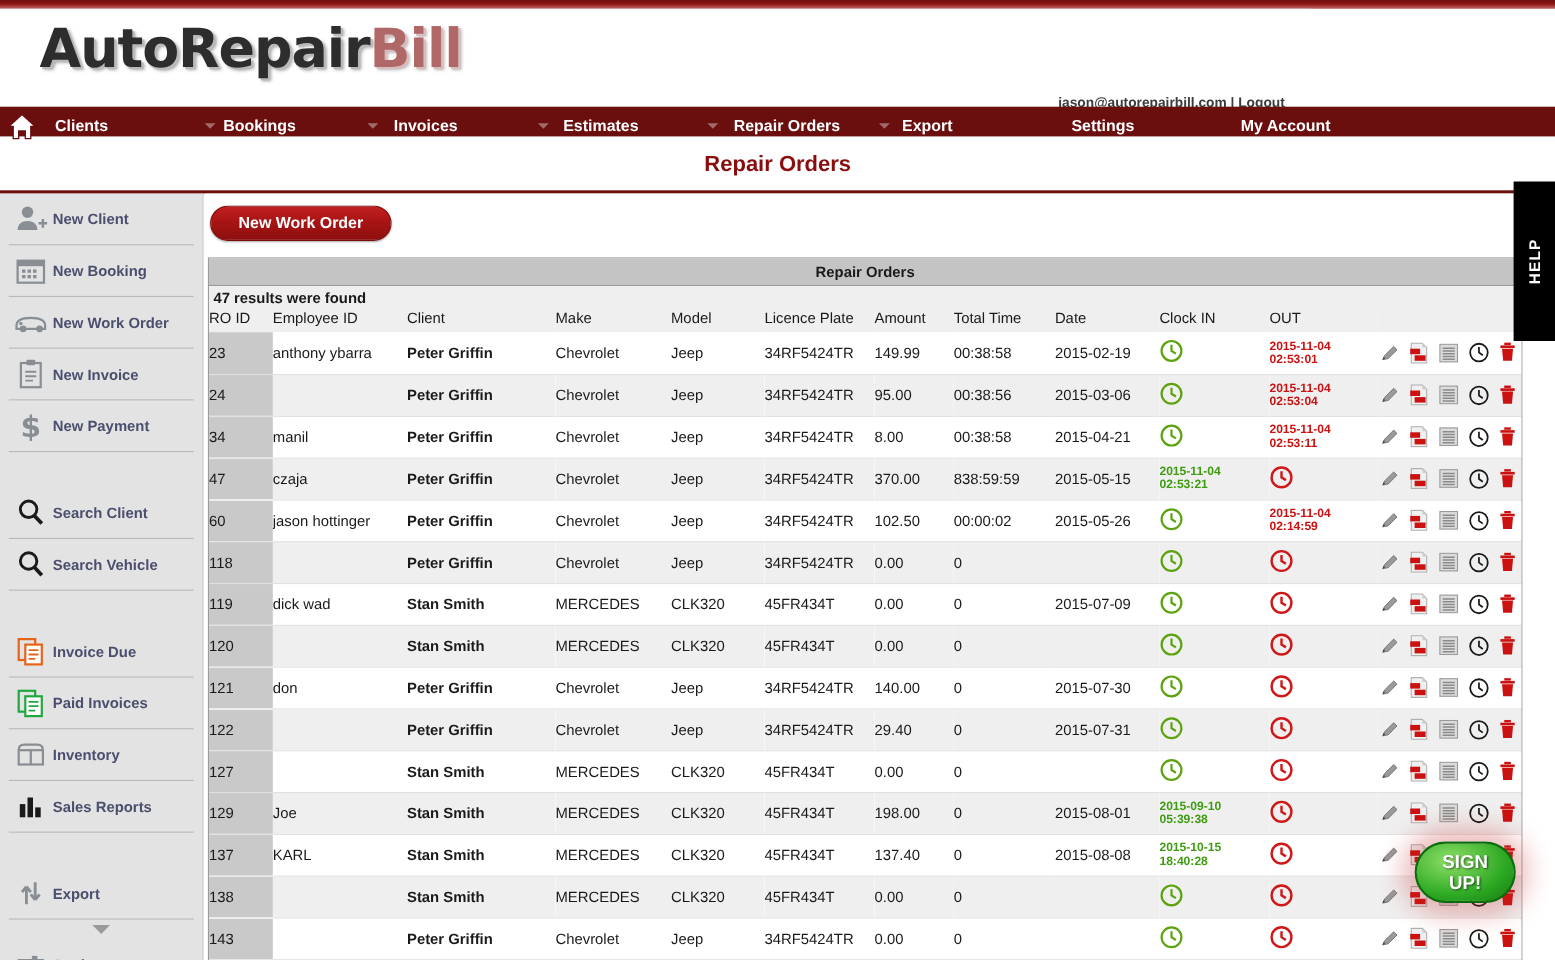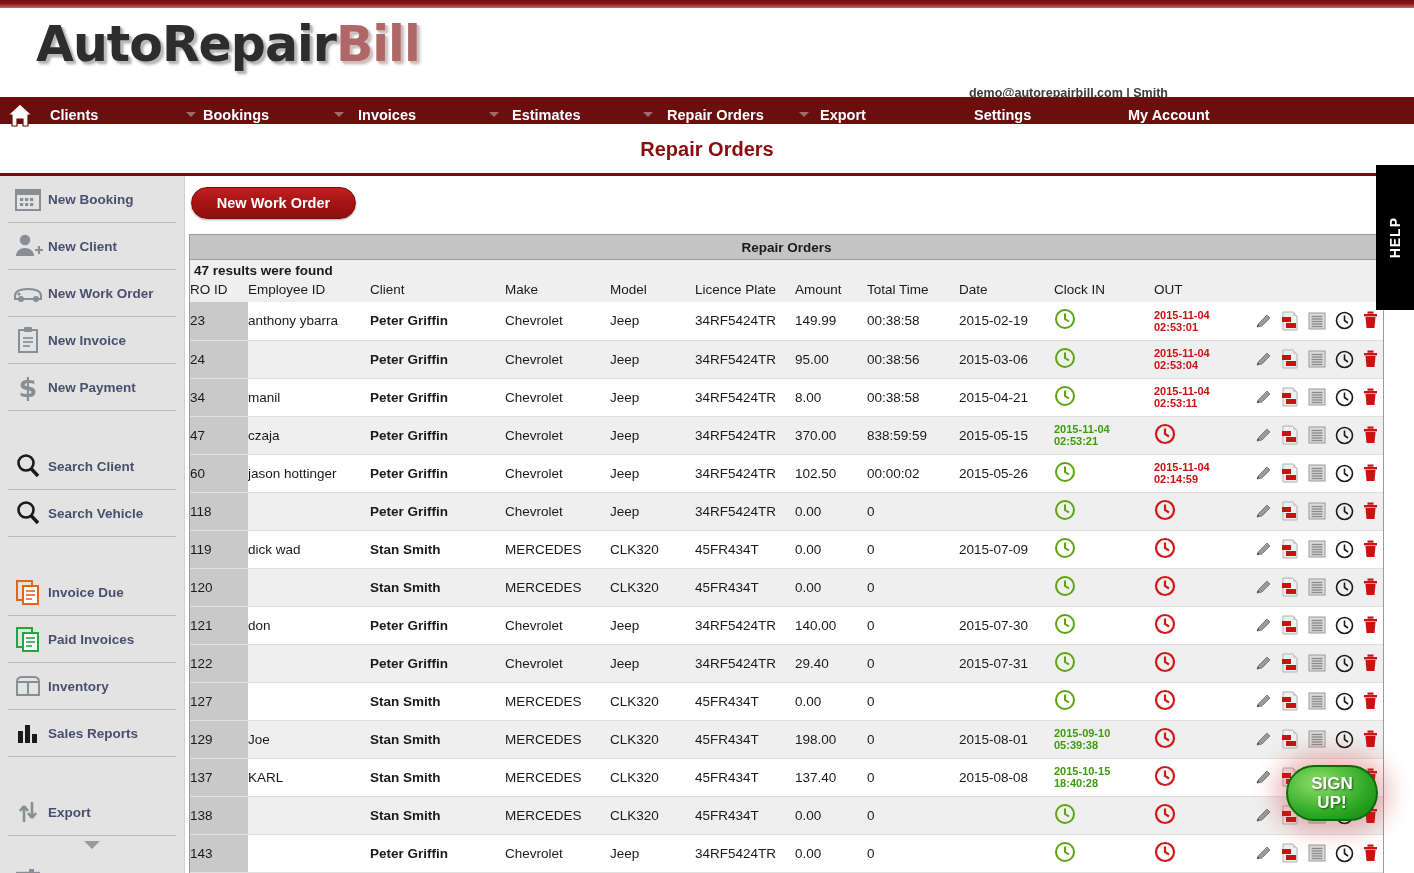--- a/index.html
+++ b/index.html
@@ -237,21 +237,21 @@
 </style>
 </head>
 <body>
 
 <div class="top-strip"></div>
 
 <div class="logo-band">
   <div class="logo">
     <span class="auto">AutoRepair</span><span class="bill">Bill</span>
   </div>
-  <div class="account-line">demo@autorepairbill.com | Smith</div>
+  <div class="account-line">jason@autorepairbill.com | Logout</div>
 </div>
 
 <div class="navbar">
   <span class="home-icon">
     <svg width="28" height="28" viewBox="0 0 28 28">
       <path d="M14 3 L26 14 L22 14 L22 25 L17 25 L17 18 L11 18 L11 25 L6 25 L6 14 L2 14 Z" fill="#ffffff" stroke="#6b0e0e" stroke-width="1.2"></path>
     </svg>
   </span>
   <div id="nav-items">
       <div class="nav-item" style="left: 50px;">
@@ -286,46 +286,46 @@
     </div>
 </div>
 
 <div class="title-band">
   <div class="page-title">Repair Orders</div>
 </div>
 <div class="title-rule"></div>
 
 <div class="sidebar">
   <div id="sidebar-items">
+      <div class="side-item">
+        <span class="side-icon">
+          <svg width="30" height="26" viewBox="0 0 30 26">
+            <circle cx="12" cy="7" r="5.2" fill="#888e93"></circle>
+            <path d="M3 23c0-5 4-8 9-8s9 3 9 8z" fill="#888e93"></path>
+            <path d="M22 17h8M26 13v8" stroke="#888e93" stroke-width="2.2" fill="none"></path>
+          </svg>
+        </span>
+        <span class="side-label">New Client</span>
+      </div>
       <div class="side-item">
         <span class="side-icon">
           <svg width="28" height="26" viewBox="0 0 28 26">
             <rect x="2" y="4" width="24" height="20" fill="none" stroke="#888e93" stroke-width="2"></rect>
             <rect x="2" y="4" width="24" height="5" fill="#888e93"></rect>
             <g fill="#888e93">
               <rect x="6" y="12" width="3.2" height="3"></rect>
               <rect x="11" y="12" width="3.2" height="3"></rect>
               <rect x="16" y="12" width="3.2" height="3"></rect>
               <rect x="6" y="17" width="3.2" height="3"></rect>
               <rect x="11" y="17" width="3.2" height="3"></rect>
               <rect x="16" y="17" width="3.2" height="3"></rect>
             </g>
           </svg>
         </span>
         <span class="side-label">New Booking</span>
-      </div>
-      <div class="side-item">
-        <span class="side-icon">
-          <svg width="30" height="26" viewBox="0 0 30 26">
-            <circle cx="12" cy="7" r="5.2" fill="#888e93"></circle>
-            <path d="M3 23c0-5 4-8 9-8s9 3 9 8z" fill="#888e93"></path>
-            <path d="M22 17h8M26 13v8" stroke="#888e93" stroke-width="2.2" fill="none"></path>
-          </svg>
-        </span>
-        <span class="side-label">New Client</span>
       </div>
       <div class="side-item">
         <span class="side-icon">
           <svg width="32" height="22" viewBox="0 0 32 22">
             <path d="M3 14c0-4 3-7 13-7s13 3 13 7v3H3z" fill="none" stroke="#888e93" stroke-width="2"></path>
             <circle cx="9" cy="17" r="3" fill="#888e93"></circle>
             <circle cx="24" cy="17" r="3" fill="#888e93"></circle>
             <circle cx="7" cy="12" r="1.6" fill="#888e93"></circle>
           </svg>
         </span>

